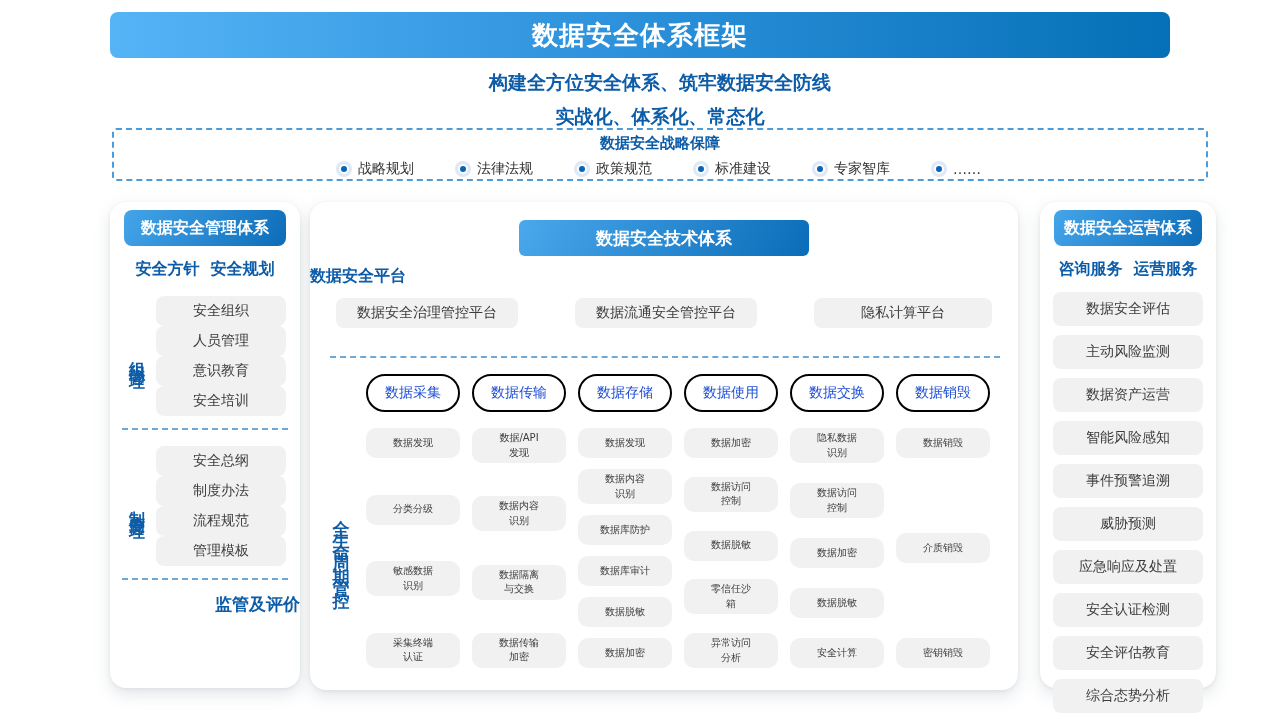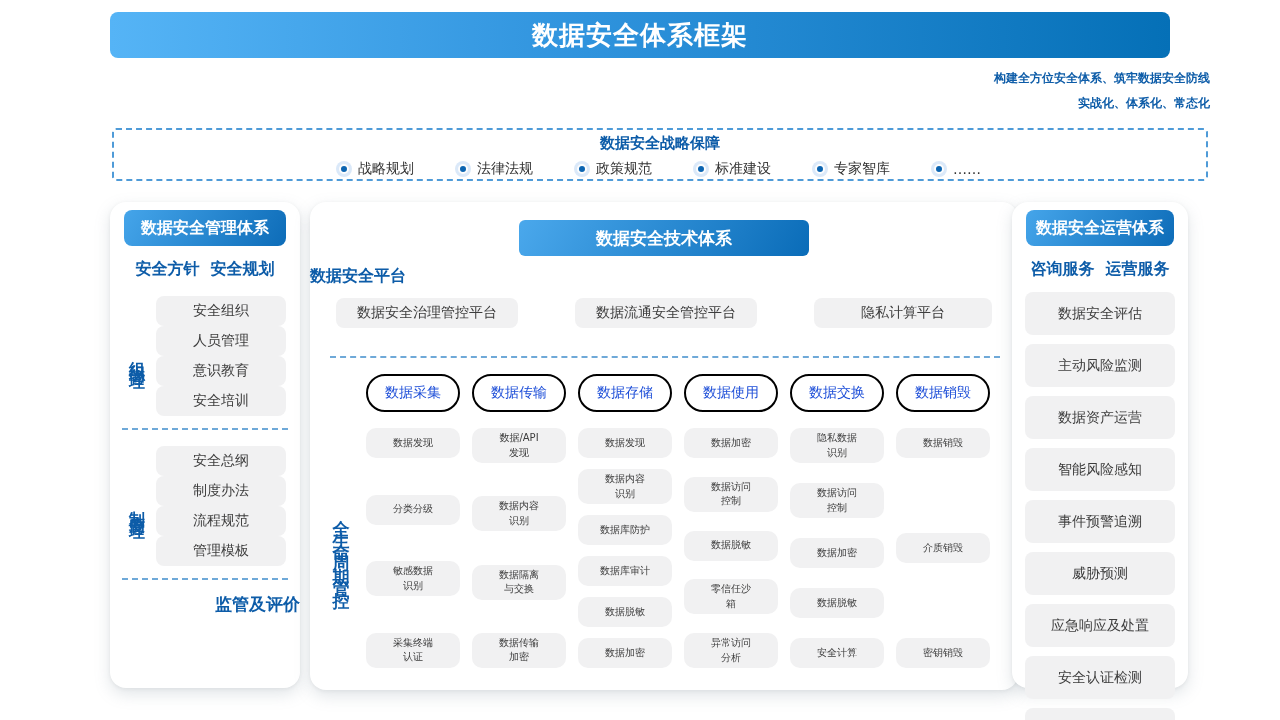--- a/index.html
+++ b/index.html
@@ -5,59 +5,59 @@
   * { margin:0; padding:0; box-sizing:border-box; }
   html,body { width:1280px; height:720px; background:#ffffff; overflow:hidden;
     font-family:"DejaVu Sans","Liberation Sans",sans-serif; }
 
   
   .banner { position:absolute; left:110px; top:12px; width:1060px; height:46px;
     border-radius:8px; background:linear-gradient(90deg,#55b4f6 0%,#2f93dd 45%,#0570b7 100%);
     display:flex; align-items:center; justify-content:center;
     color:#fff; font-size:26px; font-weight:bold; letter-spacing:1px; }
 
-  .subtitles { position:absolute; left:110px; top:70px; width:1100px; text-align:right;
-    color:#0d5ca8; font-weight:bold; font-size:12px; }
+  .subtitles { position:absolute; left:110px; top:70px; width:1100px; text-align:center;
+    color:#0d5ca8; font-weight:bold; font-size:19px; }
   .subtitles .line { margin-bottom:8px; }
 
   
   .strategy { position:absolute; left:112px; top:128px; width:1096px; height:53px;
     border:2px dashed #4f9bd8; border-radius:4px; }
   .strategy-title { text-align:center; margin-top:4px; color:#0d5ca8; font-weight:bold; font-size:15px; }
   .strategy-row { display:flex; justify-content:center; align-items:center; gap:44px; margin-top:7px; }
   .strategy-item { display:flex; align-items:center; gap:9px; font-size:14px; color:#333; }
   .dot { width:10px; height:10px; border-radius:50%; background:#0b64b1;
     border:2px solid #fdfdfd; box-shadow:0 0 0 3px #dbe9f9; flex:0 0 auto; }
 
   
   .card { position:absolute; background:#fff; border-radius:16px;
     box-shadow:0 6px 16px rgba(120,135,150,.22), 0 1px 4px rgba(0,0,0,.06); }
   .card-left  { left:110px;  top:202px; width:190px; height:486px; }
   .card-mid   { left:310px;  top:202px; width:708px; height:488px; }
-  .card-right { left:1012px; top:202px; width:176px; height:486px; }
+  .card-right { left:1040px; top:202px; width:176px; height:486px; }
 
   .side-btn { margin:8px 14px 0; height:36px; border-radius:8px;
     background:linear-gradient(120deg,#45a5ea 0%,#0d6cb8 100%);
     display:flex; align-items:center; justify-content:center;
     color:#fff; font-size:16px; font-weight:bold; }
   .side-sub { margin-top:13px; text-align:center; color:#0d5ca8;
     font-size:16px; font-weight:bold; white-space:pre; }
 
   .group { display:flex; align-items:center; margin:16px 14px 0 16px; }
   .vlabel { writing-mode:vertical-lr; text-orientation:upright;
     color:#0d5ca8; font-size:16px; font-weight:bold; letter-spacing:4px; width:22px; }
   .group-pills { flex:1; margin-left:8px; display:flex; flex-direction:column; gap:0; }
   .pill { background:#f1f1f2; border-radius:8px; height:30px;
     display:flex; align-items:center; justify-content:center;
     font-size:14px; color:#3d3d3d; }
   .hdash { border-top:2px dashed #6fa9d8; margin:12px 12px 0; }
   .side-footer { margin-top:13px; text-align:right; color:#0d5ca8; font-size:17px; font-weight:bold; }
 
   .right-list { margin:12px 13px 0; display:flex; flex-direction:column; gap:9px; }
-  .right-list .pill { height:43px; }
+  .right-list .pill { height:34px; }
 
   
   .tech-btn { position:absolute; left:209px; top:18px; width:290px; height:36px;
     border-radius:6px; background:linear-gradient(120deg,#4aa8ec 0%,#0a6cb8 100%);
     display:flex; align-items:center; justify-content:center;
     color:#fff; font-size:17px; font-weight:bold; }
   .platform-title { position:absolute; top:64px; width:100%; 
     color:#0d5ca8; font-size:16px; font-weight:bold; }
   .platform-row { position:absolute; top:96px; left:26px; right:26px;
     display:flex; justify-content:space-between; }

